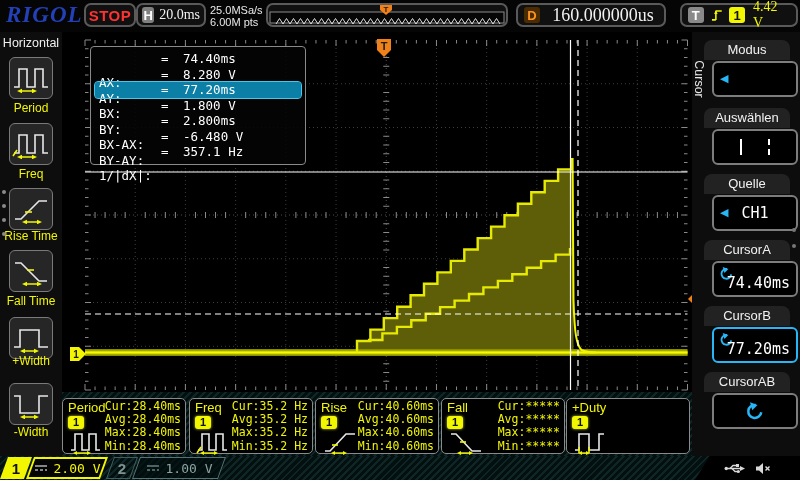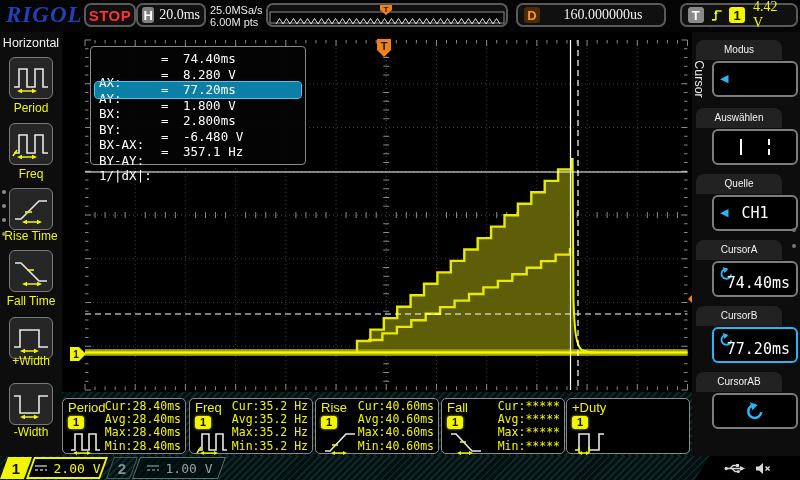--- a/index.html
+++ b/index.html
@@ -16,21 +16,21 @@
   .hbox{left:136px;width:70px;padding:0 4px;gap:5px;}
   .chip{display:inline-flex;align-items:center;justify-content:center;border-radius:3px;
         font:bold 13px "Liberation Sans",sans-serif;width:16px;height:16px;}
   .hchip{background:#808080;color:#fff;}
   .mono{font-family:Liberation Serif, serif;}
   .hval{color:#f0f0f0;font-size:14px;}
   .samp{position:absolute;left:210px;top:4px;color:#e8e8e8;font-size:11px;line-height:12px;}
   .preview{left:266px;width:242px;padding:0;}
   .dbox{left:516px;width:150px;padding:0 6px;gap:8px;}
   .dchip{background:#4a2c00;color:#ff9420;}
-  .dval{color:#f0f0f0;font-size:14px;flex:1;text-align:center;}
+  .dval{color:#f0f0f0;font-size:18px;flex:1;text-align:center;}
   .tboxtrig{left:680px;width:118px;padding:0 6px;gap:6px;}
   .tchip{background:#8a8a8a;color:#fff;}
   .onechip{background:#f2f600;color:#111;}
   .tlev{color:#f2f600;font-size:14px;margin-left:2px;}
   
   .lsb{position:absolute;left:0;top:32px;width:62px;height:424px;background:#0d0d0d;}
   .lsb-title{position:absolute;left:0;top:4px;width:62px;text-align:center;color:#f0f0f0;
              font-size:12.5px;}
   .lbtn{position:absolute;left:9px;width:44px;height:42px;background:#262626;
         border:1px solid #7a7a7a;border-radius:6px;display:flex;align-items:center;
@@ -46,22 +46,22 @@
        border:1px solid #8a8a8a;border-radius:4px;padding:4px 4px;z-index:5;}
   .cib-row{display:flex;height:15.5px;align-items:center;padding:0 4px;border-radius:3px;
            font:12.5px "DejaVu Sans Mono",monospace;color:#fff;}
   .cib-row.hl{background:#0c7fa6;outline:1px solid #49c6ea;}
   .cib-l{width:62px;margin-top:48px;}
   .cib-e{width:22px;}
   
   .rsb{position:absolute;left:692px;top:32px;width:108px;height:424px;background:#0d0d0d;}
   .vtab{position:absolute;left:-24px;top:40px;width:62px;height:14px;text-align:center;
         color:#e8e8e8;font-size:12.5px;transform:rotate(90deg);}
-  .mitem-lab{position:absolute;left:4px;width:86px;height:20px;background:#222;
-             border-radius:8px 8px 0 0;color:#f2f2f2;font-size:10px;text-align:center;
+  .mitem-lab{position:absolute;left:12px;width:86px;height:20px;background:#222;
+             border-radius:8px 8px 0 0;color:#f2f2f2;font-size:13px;text-align:center;
              line-height:20px;}
   .mitem-box{position:absolute;left:20px;width:86px;height:36px;background:#000;
              border:2px solid #7d7d7d;border-radius:6px;box-sizing:border-box;}
   .mitem-box.sel{border-color:#29b6f6;}
   .mval{position:absolute;left:0;top:0;width:100%;height:100%;display:flex;align-items:center;
         justify-content:center;color:#fff;font:15px "DejaVu Sans Mono",monospace;}
   .mval.shift{justify-content:flex-end;padding-right:6px;box-sizing:border-box;align-items:flex-end;padding-bottom:3px;}
   .ltri{position:absolute;left:6px;top:9px;color:#29b6f6;font-size:11px;}
   .roticon{position:absolute;left:5px;top:3px;}
   .barwrap{position:absolute;left:0;top:0;width:100%;height:100%;display:flex;gap:26px;

